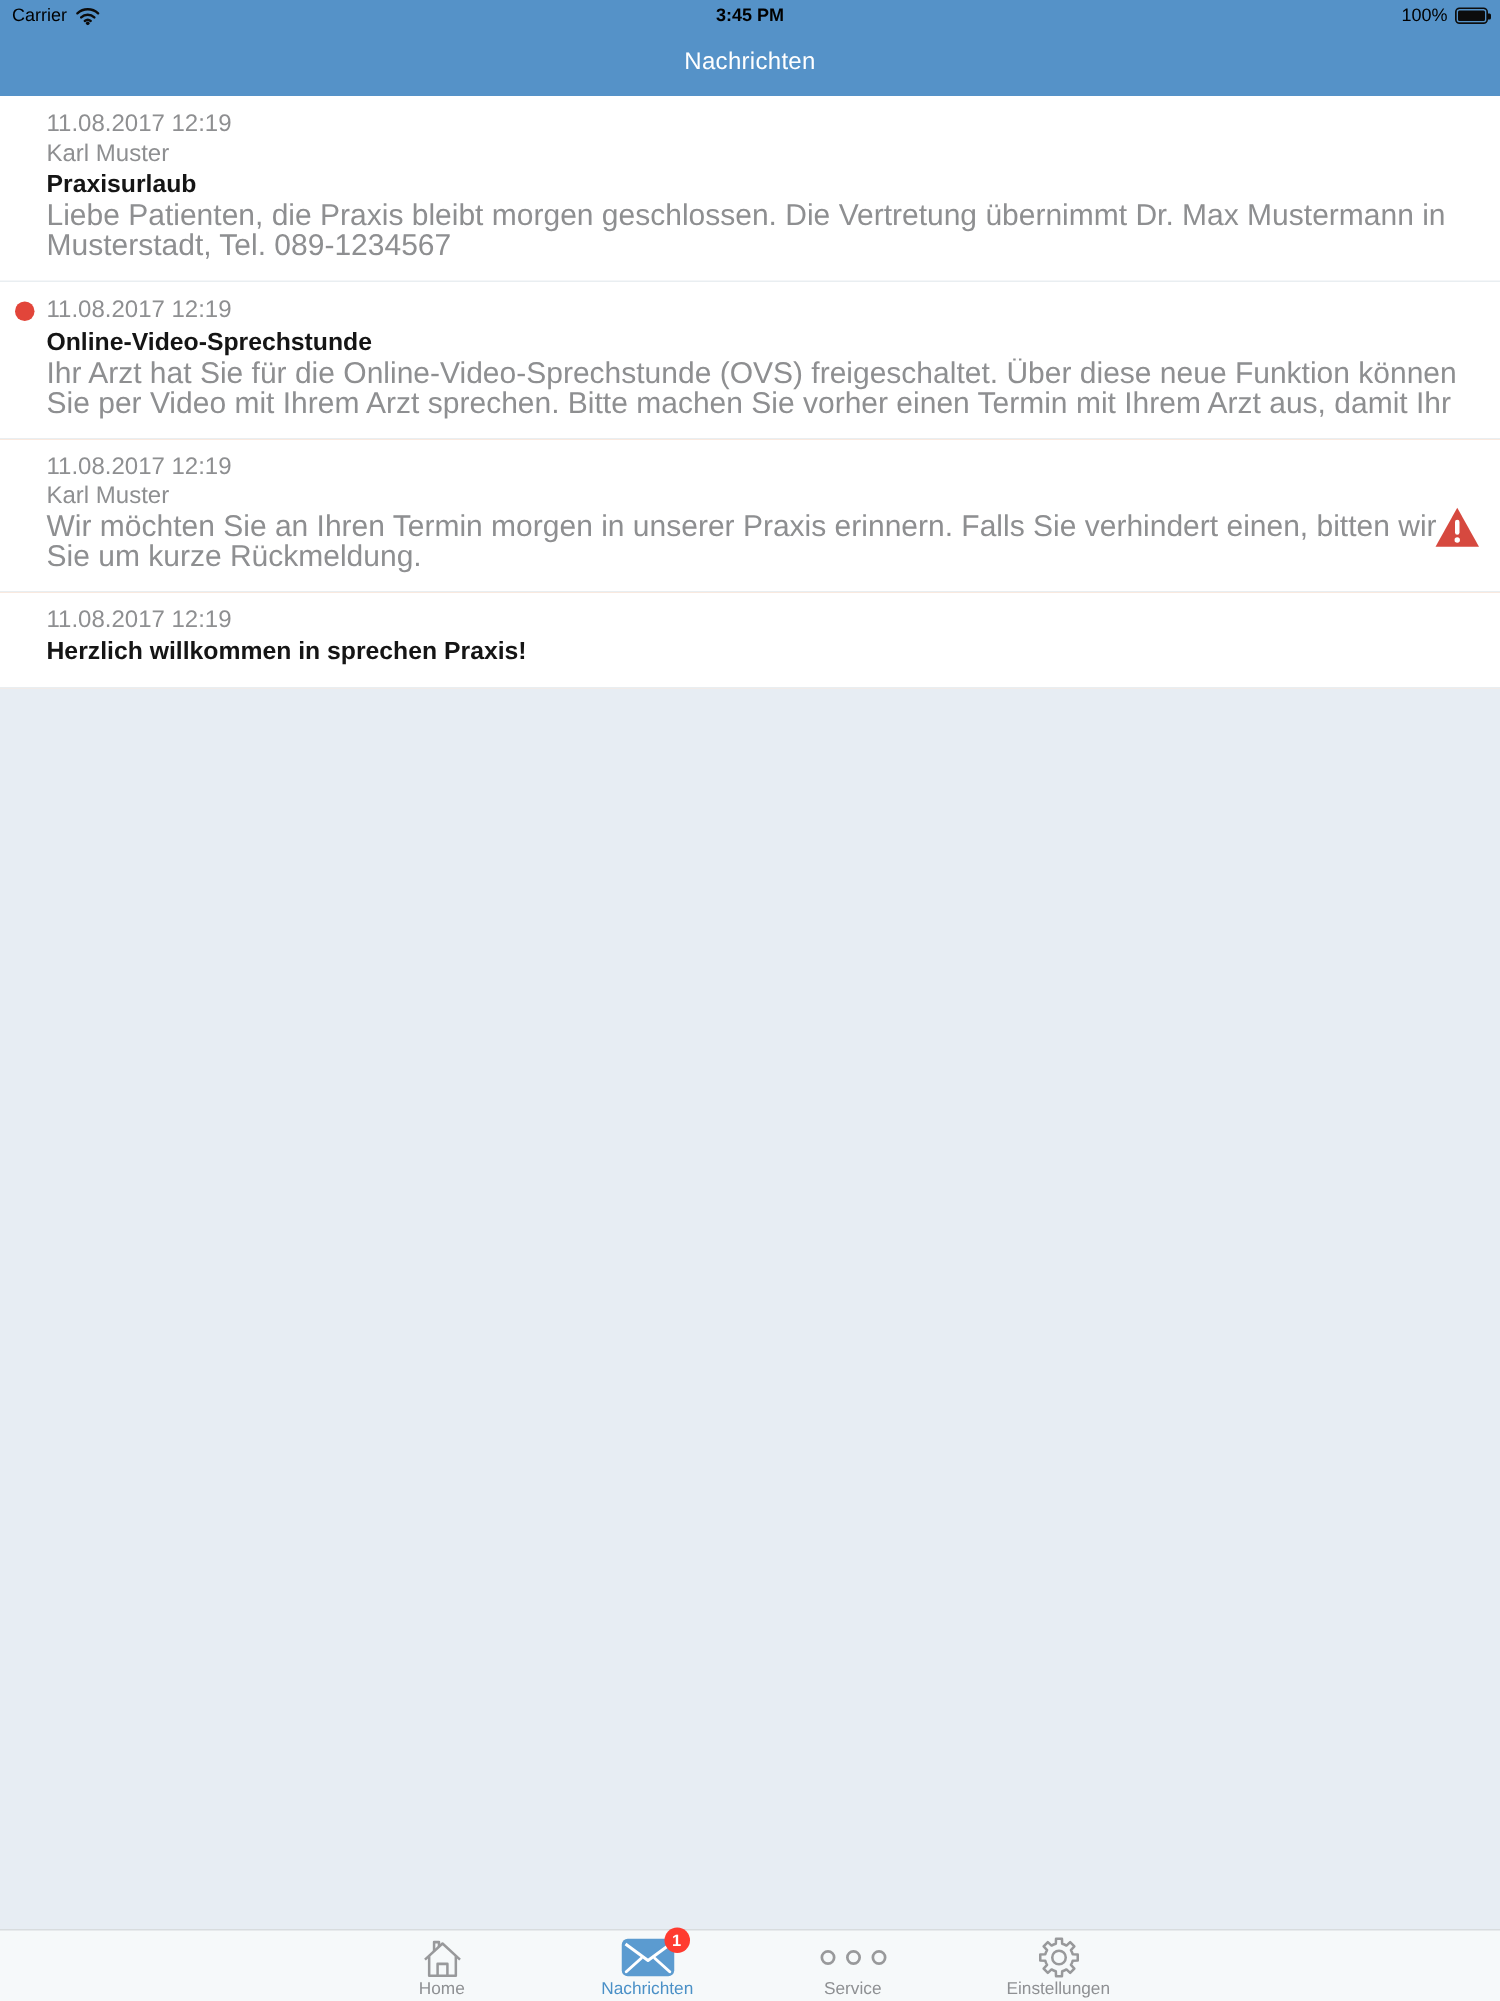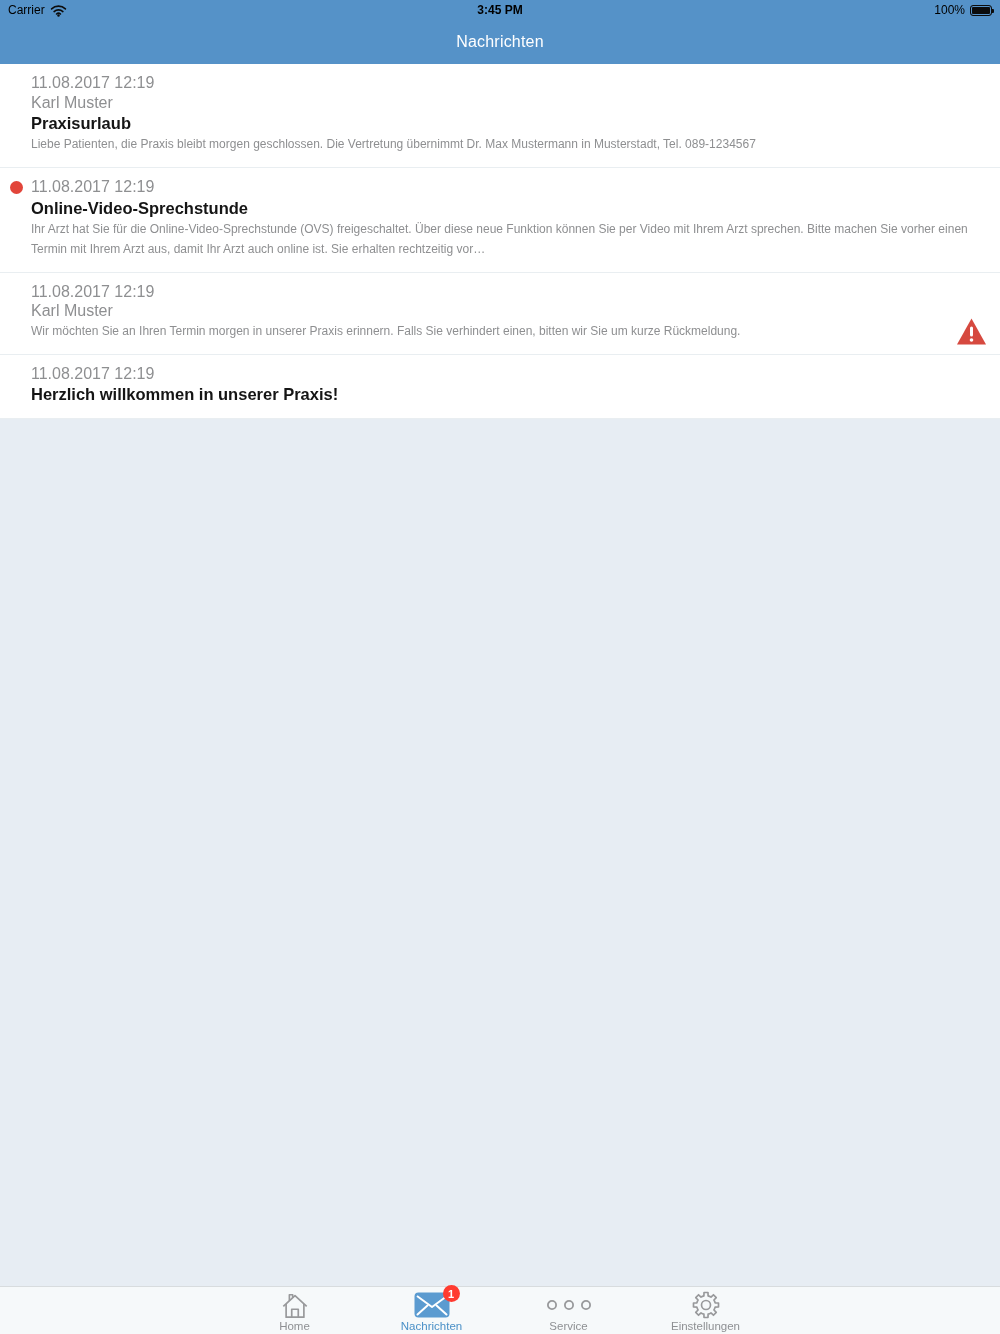--- a/index.html
+++ b/index.html
@@ -88,21 +88,21 @@
     line-height: 19.5px;
     color: #8e8f91;
   }
   .msg-title {
     font-size: 16.5px;
     line-height: 22px;
     font-weight: 700;
     color: #151515;
   }
   .msg-body {
-    font-size: 12px;
+    font-size: 20px;
     line-height: 20px;
     color: #8e8f91;
     max-width: 954px;
   }
   .two-line { max-height: 40px; overflow: hidden; }
   .unread-dot {
     position: absolute;
     left: 10px;
     top: 13px;
     width: 13px;
@@ -223,21 +223,21 @@
         <svg width="31" height="29" viewBox="0 0 31 29">
           <path d="M15.5 1.5 L30 27.5 L1 27.5 Z" fill="#d6493f"></path>
           <rect x="14" y="9.5" width="3" height="10" rx="1.5" fill="#ffffff"></rect>
           <circle cx="15.5" cy="23" r="1.8" fill="#ffffff"></circle>
         </svg>
       </span>
     </div>
 
     <div class="message-row">
       <div class="msg-date">11.08.2017 12:19</div>
-      <div class="msg-title">Herzlich willkommen in unserer Praxis!</div>
+      <div class="msg-title">Herzlich willkommen in sprechen Praxis!</div>
     </div>
 
   </div>
 
   <div class="content-filler"></div>
 
   <div class="tabbar">
 
     <div class="tab">
       <div class="tab-icon">

